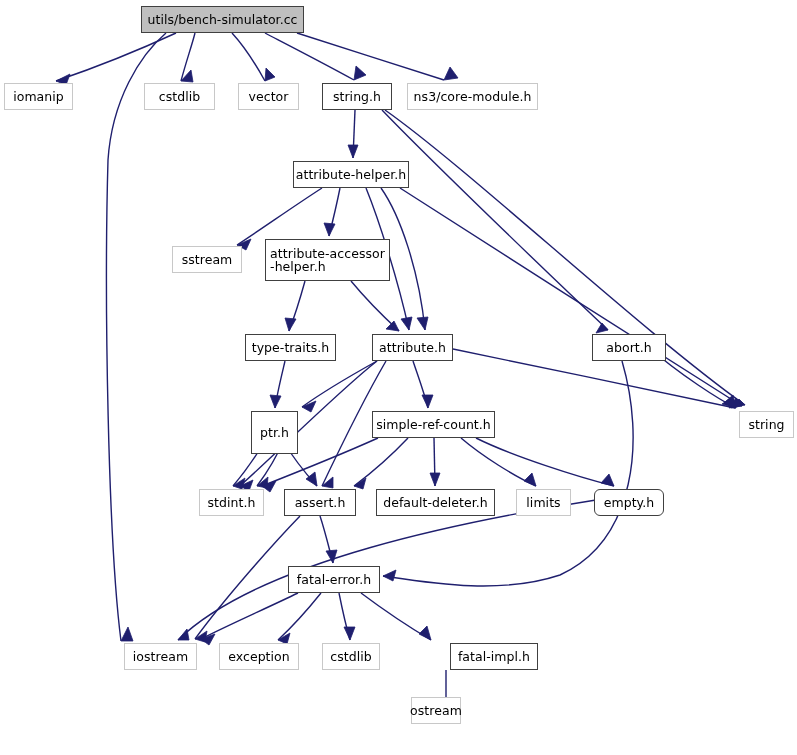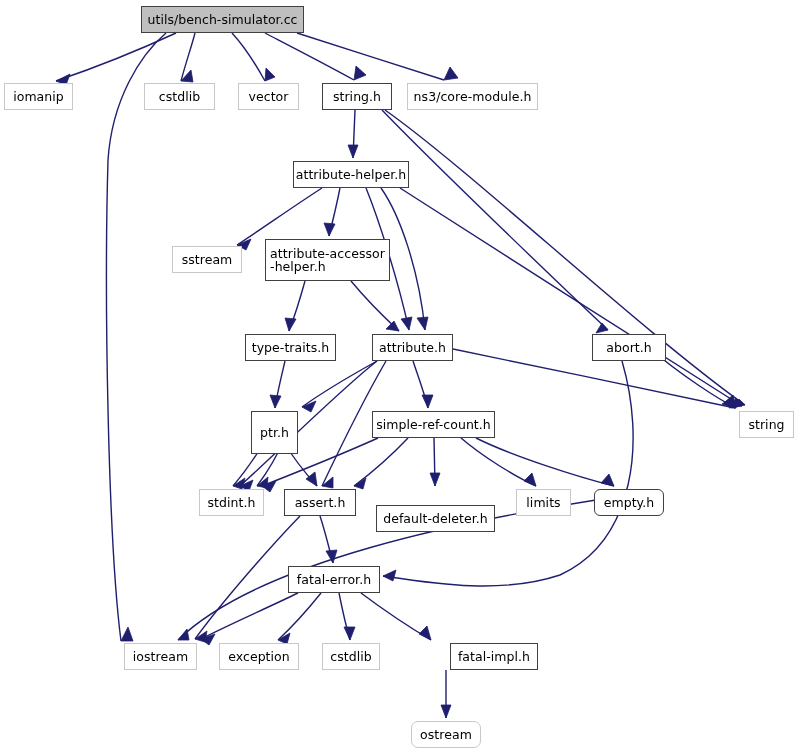--- a/index.html
+++ b/index.html
@@ -159,24 +159,24 @@
       <div class="node strong" style="left: 265px; top: 239px; width: 125px; height: 42px;">attribute-accessor
 -helper.h</div>
       <div class="node strong" style="left: 245px; top: 334px; width: 91px; height: 27px;">type-traits.h</div>
       <div class="node strong" style="left: 372px; top: 334px; width: 81px; height: 27px;">attribute.h</div>
       <div class="node strong" style="left: 592px; top: 334px; width: 74px; height: 27px;">abort.h</div>
       <div class="node strong" style="left: 251px; top: 411px; width: 47px; height: 43px;">ptr.h</div>
       <div class="node strong" style="left: 372px; top: 411px; width: 123px; height: 27px;">simple-ref-count.h</div>
       <div class="node" style="left: 739px; top: 411px; width: 55px; height: 27px;">string</div>
       <div class="node" style="left: 199px; top: 489px; width: 65px; height: 27px;">stdint.h</div>
       <div class="node strong" style="left: 284px; top: 489px; width: 72px; height: 27px;">assert.h</div>
-      <div class="node strong" style="left: 376px; top: 489px; width: 119px; height: 27px; margin-top: 16px;">default-deleter.h</div>
+      <div class="node strong" style="left: 376px; top: 489px; width: 119px; height: 27px;">default-deleter.h</div>
       <div class="node" style="left: 516px; top: 489px; width: 55px; height: 27px;">limits</div>
       <div class="node strong" style="left: 594px; top: 489px; width: 70px; height: 27px; border-radius: 6px;">empty.h</div>
       <div class="node strong" style="left: 288px; top: 566px; width: 92px; height: 27px;">fatal-error.h</div>
       <div class="node" style="left: 124px; top: 643px; width: 73px; height: 27px;">iostream</div>
       <div class="node" style="left: 219px; top: 643px; width: 80px; height: 27px;">exception</div>
       <div class="node" style="left: 322px; top: 643px; width: 58px; height: 27px;">cstdlib</div>
       <div class="node strong" style="left: 402px; top: 643px; width: 88px; height: 27px; margin-left: 48px;">fatal-impl.h</div>
-      <div class="node" style="left: 411px; top: 721px; width: 70px; height: 27px; border-radius: 7px;">ostream</div>
+      <div class="node" style="left: 411px; top: 697px; width: 50px; height: 27px;">ostream</div>
     </div>
 
 </div>
 
 </body></html>

